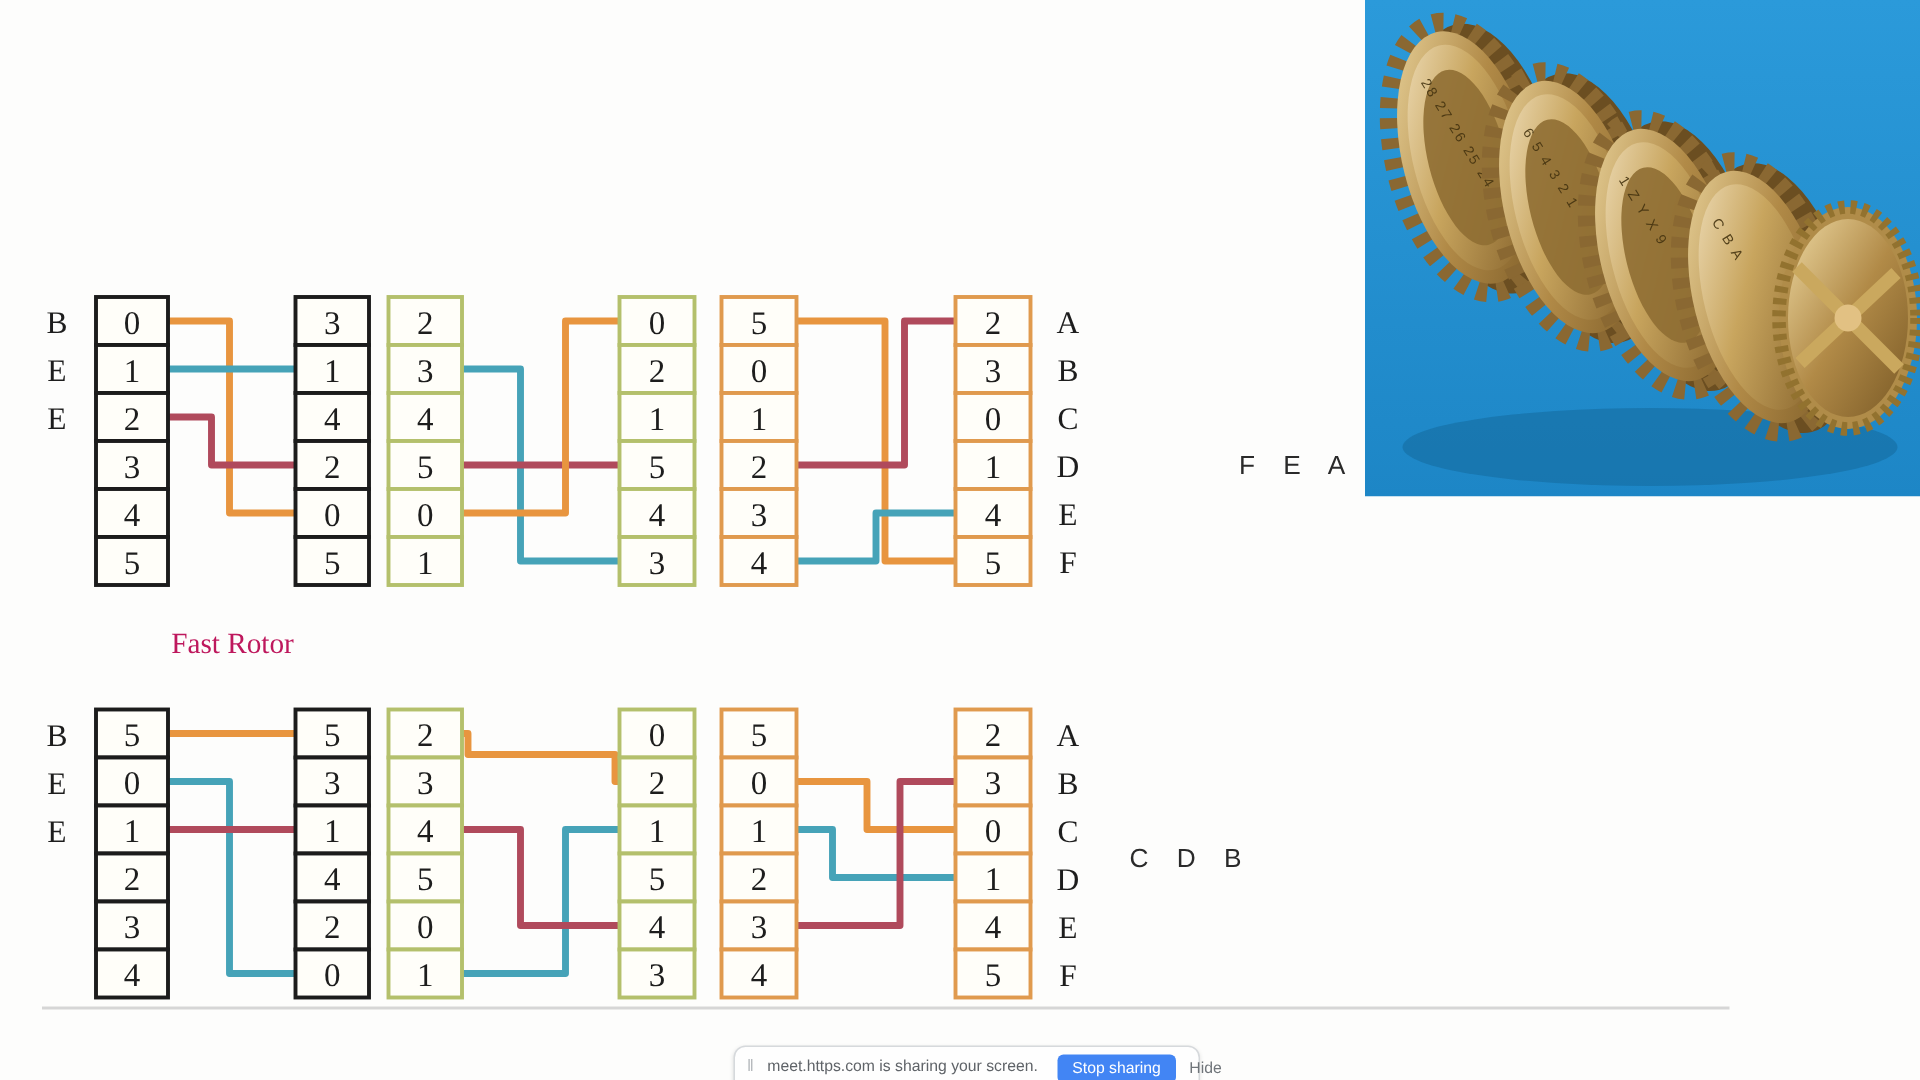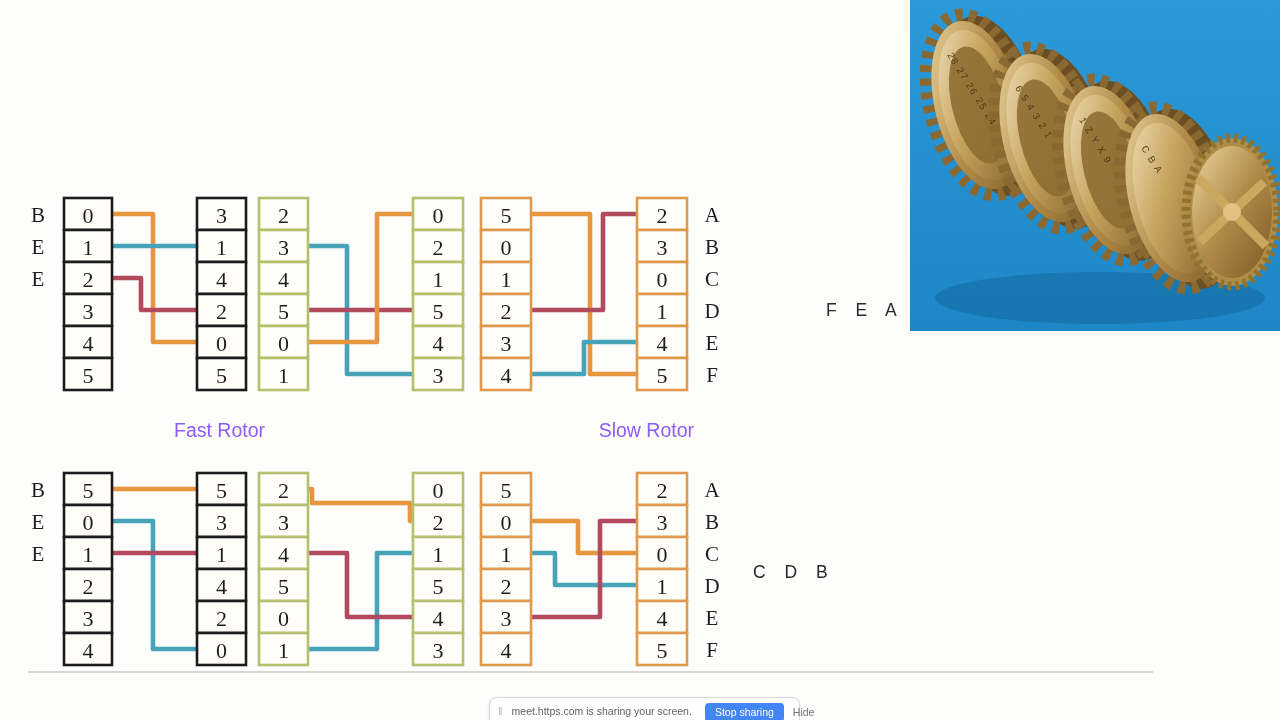--- a/index.html
+++ b/index.html
@@ -5,22 +5,22 @@
   html,body{margin:0;padding:0;background:#e9e9e9;}
   .slide{
     position:relative;width:1280px;height:720px;background:#fdfdfc;
     overflow:hidden;font-family:"Liberation Sans",sans-serif;
   }
   .title{
     position:absolute;left:98px;top:72px;font-size:54px;font-weight:400;
     color:#141414;letter-spacing:1px;line-height:1.1;
   }
   .rotor-name{
-    position:absolute;top:419px;width:220px;text-align:right;
-    font-size:19.5px;color:#8b5cf6;
+    position:absolute;top:419px;width:220px;text-align:center;
+    font-size:19.5px;color:#be185d;font-family:Liberation Serif, serif;
   }
   .result-label{
     position:absolute;width:120px;text-align:left;font-size:17.5px;
     color:#2a2a2a;letter-spacing:7px;
   }
   #diagram-svg{position:absolute;left:0;top:0;}
   .photo-wrap{position:absolute;left:910px;top:0;width:370px;height:331px;}
   .link-block{position:absolute;left:919px;top:344px;width:355px;line-height:20px;}
   .link-block a{
     display:block;font-size:14.5px;color:#4a44b2;text-decoration:underline;
@@ -257,21 +257,20 @@
         <text x="712" y="490" fill="#1d1d1d" text-anchor="middle" dominant-baseline="central" font-family="&quot;Liberation Serif&quot;,&quot;DejaVu Serif&quot;,serif" font-size="21">A</text>
         <text x="712" y="522" fill="#1d1d1d" text-anchor="middle" dominant-baseline="central" font-family="&quot;Liberation Serif&quot;,&quot;DejaVu Serif&quot;,serif" font-size="21">B</text>
         <text x="712" y="554" fill="#1d1d1d" text-anchor="middle" dominant-baseline="central" font-family="&quot;Liberation Serif&quot;,&quot;DejaVu Serif&quot;,serif" font-size="21">C</text>
         <text x="712" y="586" fill="#1d1d1d" text-anchor="middle" dominant-baseline="central" font-family="&quot;Liberation Serif&quot;,&quot;DejaVu Serif&quot;,serif" font-size="21">D</text>
         <text x="712" y="618" fill="#1d1d1d" text-anchor="middle" dominant-baseline="central" font-family="&quot;Liberation Serif&quot;,&quot;DejaVu Serif&quot;,serif" font-size="21">E</text>
         <text x="712" y="650" fill="#1d1d1d" text-anchor="middle" dominant-baseline="central" font-family="&quot;Liberation Serif&quot;,&quot;DejaVu Serif&quot;,serif" font-size="21">F</text>
       </g>
     </svg>
 
   <div class="rotor-name" style="left:45px;">Fast Rotor</div>
-  <div class="rotor-name" style="left:474px;">Slow Rotor</div>
 
   <div class="result-label" style="left:800px;top:300px;margin-left:26px;">F E A</div>
   <div class="result-label" style="left:753px;top:562px;">C D B</div>
 
   <div class="photo-wrap">
     <svg id="photo-svg" width="370" height="331" viewBox="0 0 370 331">
       <defs>
         <linearGradient id="brass" x1="0" y1="0" x2="1" y2="1">
           <stop offset="0" stop-color="#ecd7a0"></stop>
           <stop offset="0.5" stop-color="#b18a47"></stop>

